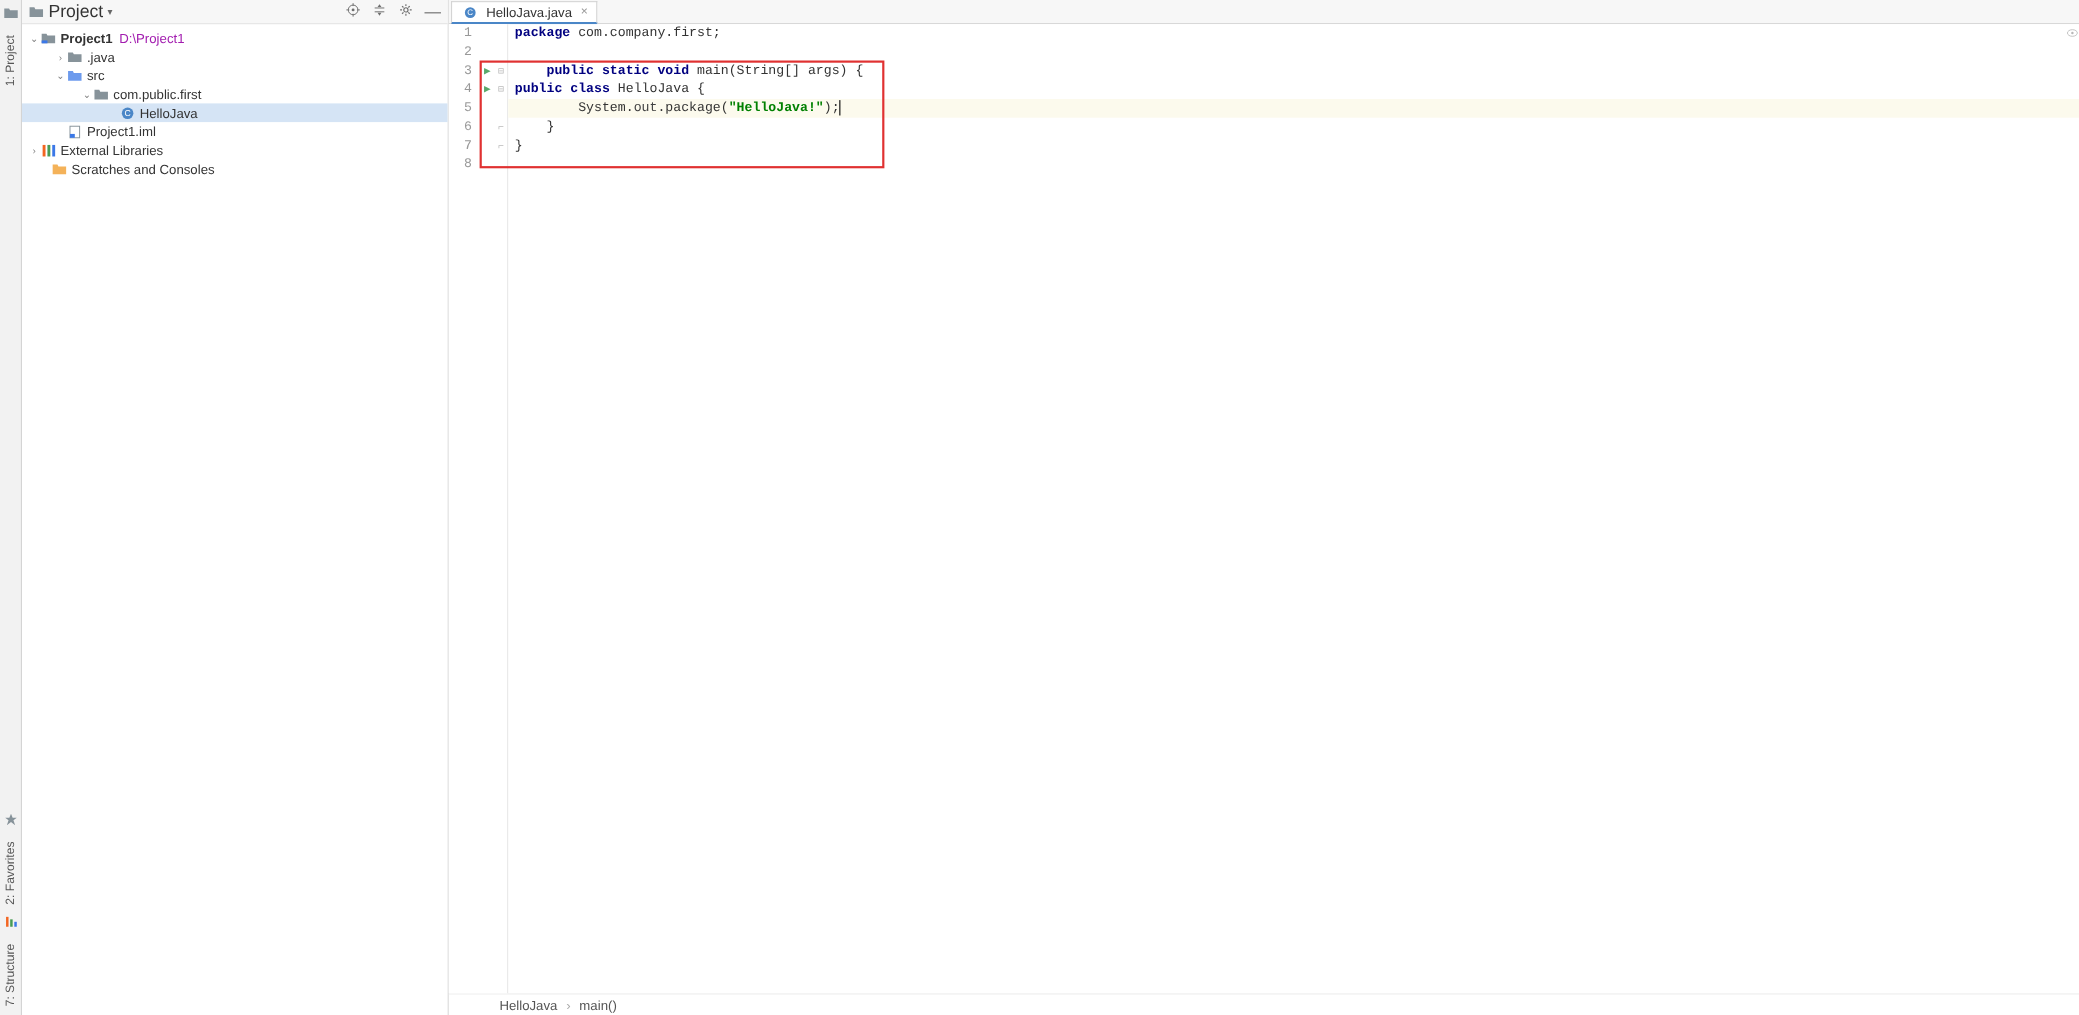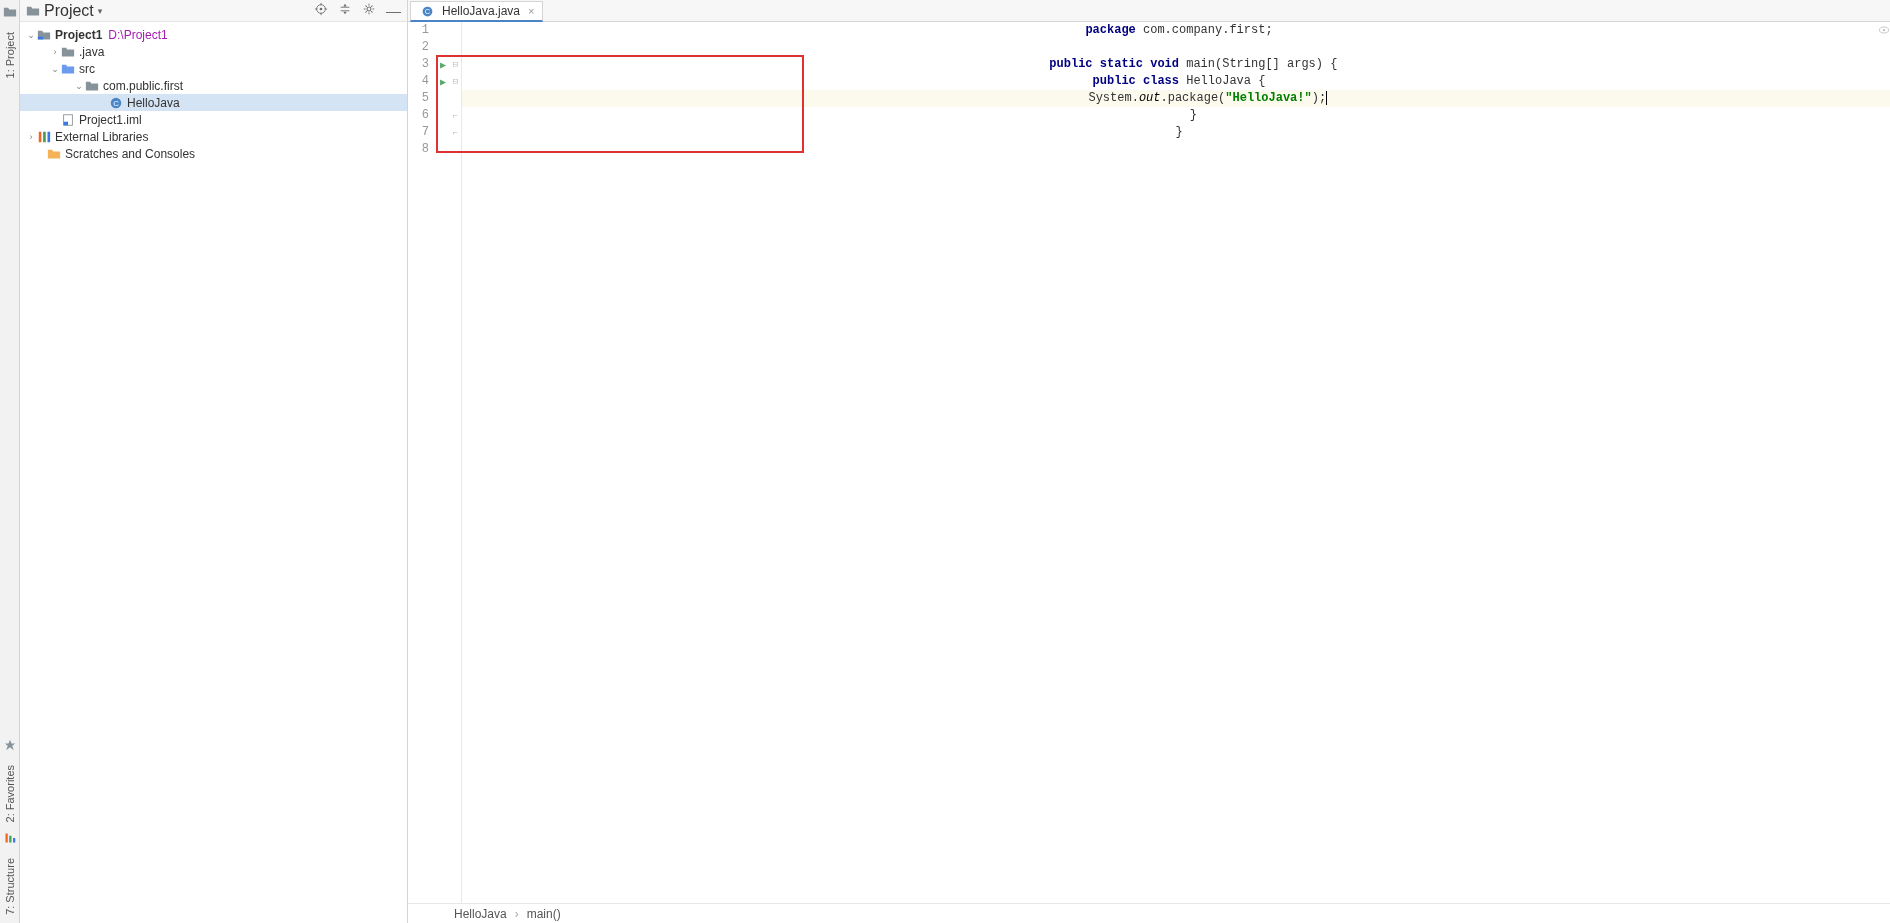--- a/index.html
+++ b/index.html
@@ -42,26 +42,26 @@
     .editor-body { flex:1; display:flex; background:#fff; font-family: "Consolas","Courier New",monospace; font-size:12px; position:relative; }
     .gutter { width:28px; text-align:right; padding-right:6px; color:#999; background:#fff; border-right:1px solid transparent; user-select:none; }
     .gutter .ln { height:17px; line-height:17px; }
     .run-gutter { width:14px; background:#fff; }
     .run-gutter .rn { height:17px; display:flex; align-items:center; justify-content:center; }
     .run-gutter .play { color:#59a869; font-size:10px; }
     .fold-gutter { width:12px; border-right:1px solid #e8e8e8; background:#fff; }
     .fold-gutter .fn { height:17px; display:flex; align-items:center; justify-content:center; color:#bbb; font-size:9px; }
     
     .code { flex:1; position:relative; }
-    .code-line { height:17px; line-height:17px; white-space:pre; padding-left:6px;text-align:center; }
+    .code-line { height:17px; line-height:17px; white-space:pre; padding-left:6px; }
     .hl-line { background:#fcfaed; }
     .kw { color:#000080; font-weight:bold; }
     .pkgname { color:#333; }
     .str { color:#008000; font-weight:bold; }
-    .field-italic { font-style:italic; color:#000000; }
+    .field-italic { color:#404040; }
     .plain { color:#333; }
     .caret { border-right:1px solid #000; }
     
     .red-box { position:absolute; border:2px solid #e03131; pointer-events:none; }
     
     .breadcrumb { height:20px; border-top:1px solid #e8e8e8; background:#fff; display:flex; align-items:center; padding-left:46px; font-size:12px; color:#555; gap:8px; }
     .breadcrumb .sep { color:#aaa; }
     
     .right-strip { position:absolute; right:0; top:22px; width:12px; height:16px; display:flex; align-items:center; justify-content:center; }
     .right-strip svg { opacity:.6; }

